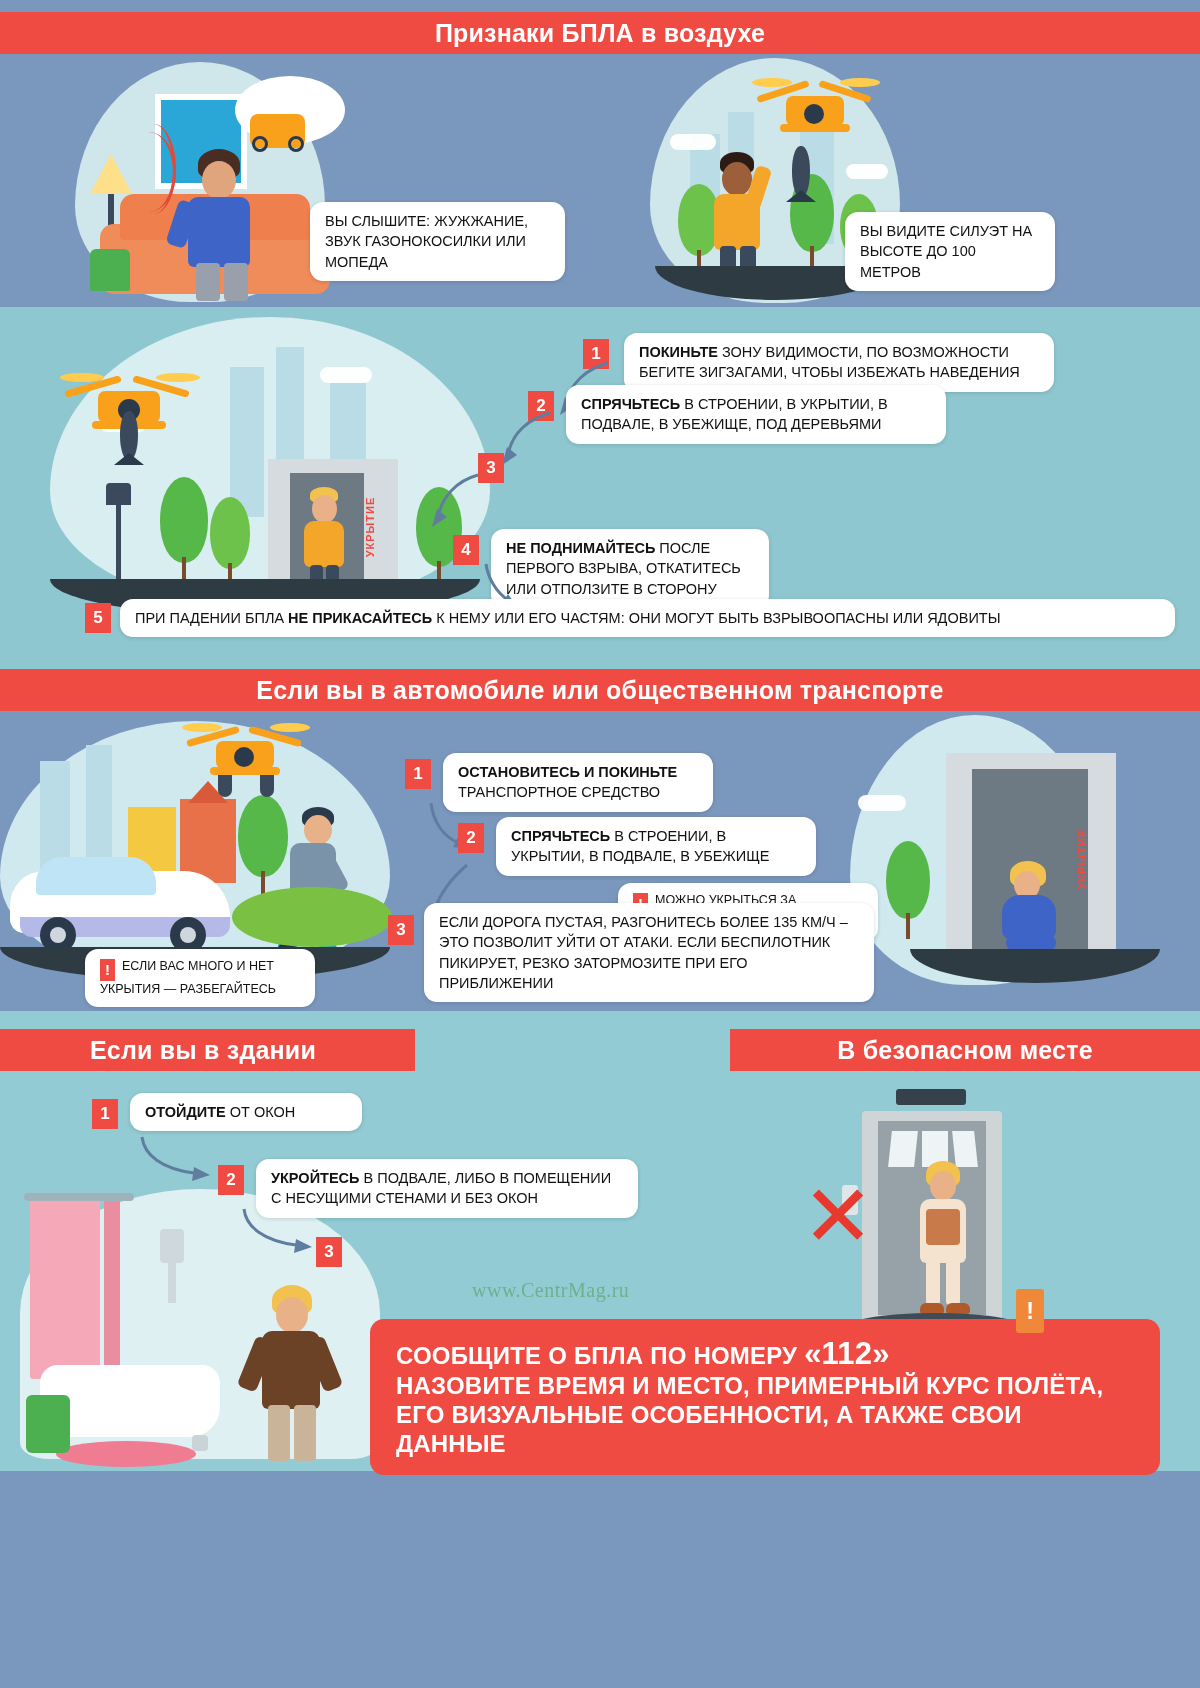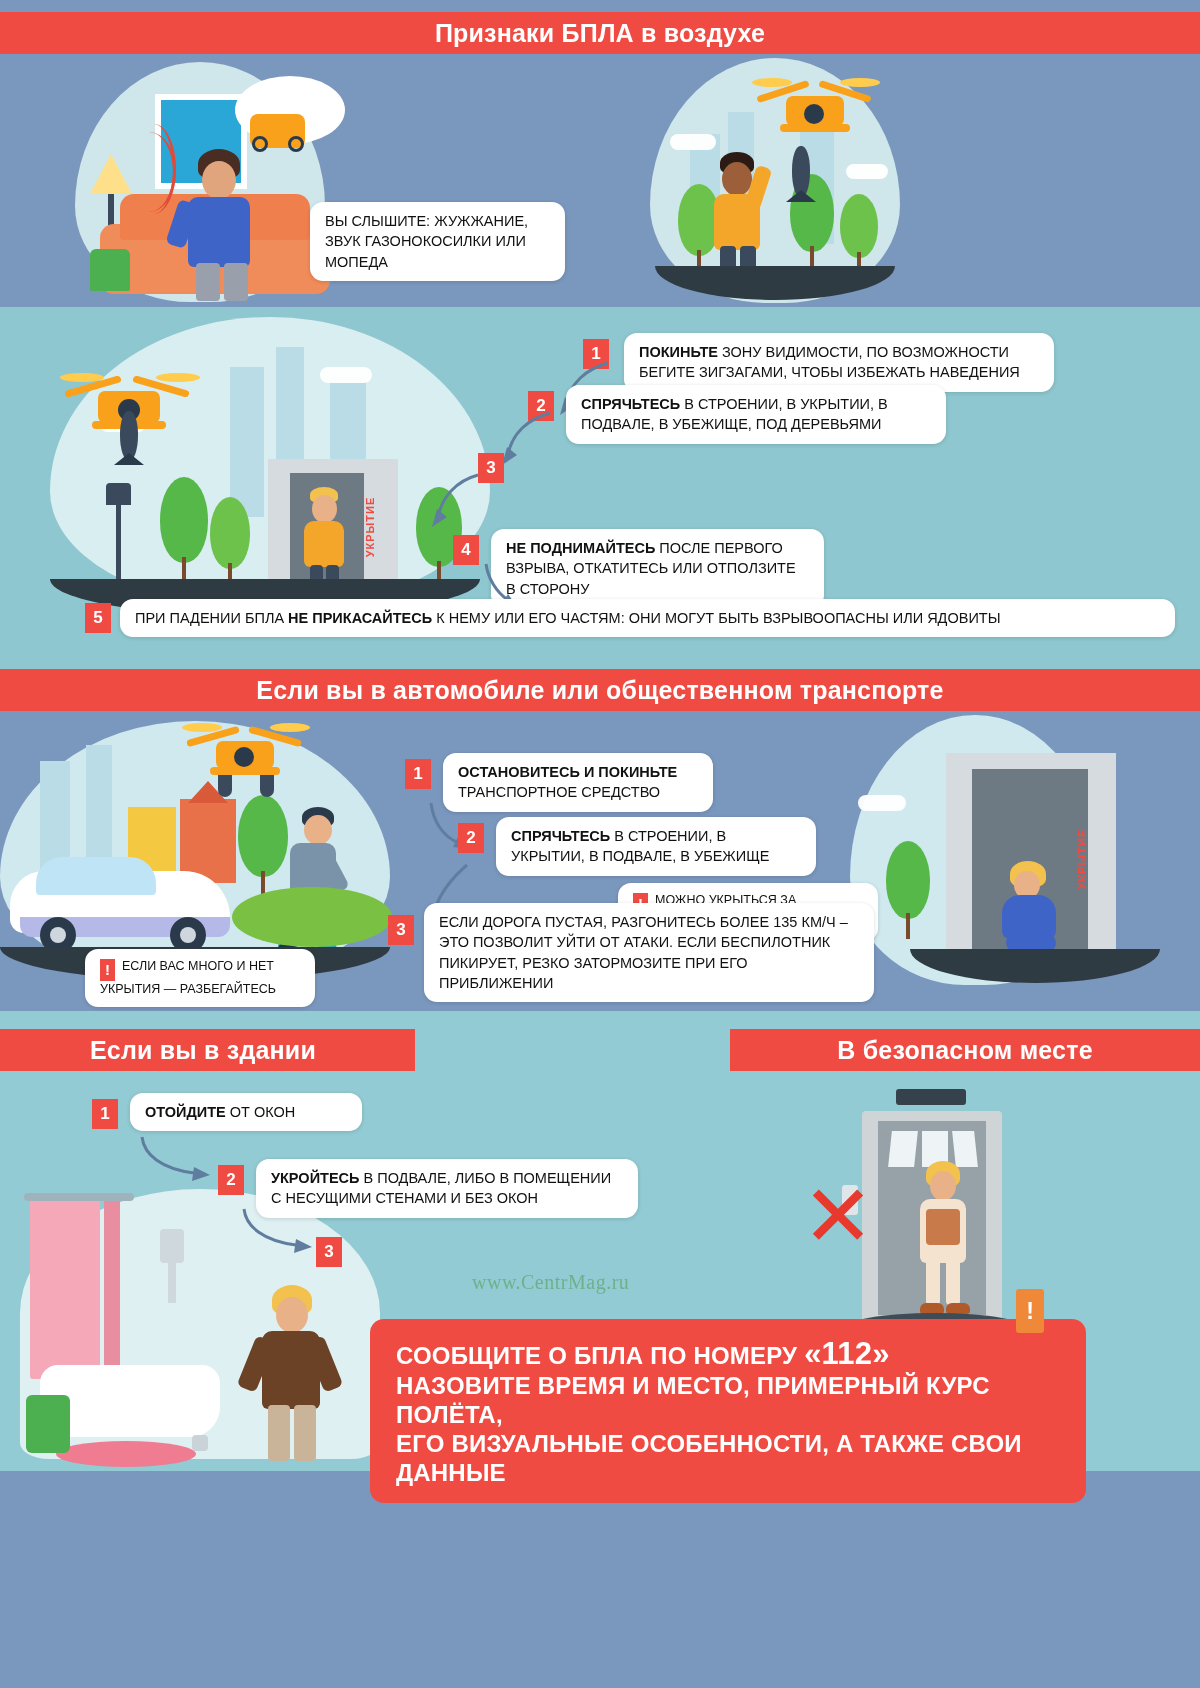--- a/index.html
+++ b/index.html
@@ -203,20 +203,23 @@
         <div class="head" style="left:12px;top:10px;width:30px;height:34px;background:#9c5f3a;"></div>
         <div class="torso" style="left:4px;top:42px;width:46px;height:56px;background:#f4a62a;"></div>
         <div class="arm" style="left:40px;top:14px;width:16px;height:44px;background:#f4a62a;transform:rotate(18deg);"></div>
         <div class="leg" style="left:10px;top:94px;width:16px;height:44px;background:#3a4a5c;"></div>
         <div class="leg" style="left:30px;top:94px;width:16px;height:44px;background:#3a4a5c;"></div>
         <div class="shoe" style="left:6px;top:134px;width:24px;height:10px;background:#6b4226;"></div>
         <div class="shoe" style="left:30px;top:134px;width:24px;height:10px;background:#6b4226;"></div>
       </div>
       <div class="ground" style="left:55px;top:212px;width:240px;height:34px;"></div>
     </div>
+    <div class="bub" style="left:845px;top:158px;width:210px;">
+      <span>ВЫ ВИДИТЕ СИЛУЭТ НА ВЫСОТЕ ДО 100 МЕТРОВ</span>
+    </div>
   </div>
 
   <div class="panel p-street">
 
     <div class="scene" style="left:20px;top:0;width:480px;height:350px;">
       <div class="blob" style="left:30px;top:10px;width:440px;height:290px;background:#d9eef1;"></div>
       <div class="city" style="left:210px;top:60px;width:34px;height:150px;"></div>
       <div class="city" style="left:256px;top:40px;width:28px;height:170px;"></div>
       <div class="city" style="left:310px;top:70px;width:36px;height:140px;"></div>
       <div class="cloud" style="left:300px;top:60px;width:52px;height:16px;"></div>
@@ -284,21 +287,21 @@
       <path d="M4 58 L9 40 L19 48 Z" fill="#5f7d9e"></path>
     </svg>
 
     <div class="num" style="left:478px;top:146px;">3</div>
     <svg class="arrow" style="left:428px;top:162px;" width="58" height="62">
       <path d="M50 6 C28 12 14 28 10 48" stroke="#5f7d9e" stroke-width="3" fill="none"></path>
       <path d="M4 58 L9 40 L19 48 Z" fill="#5f7d9e"></path>
     </svg>
 
     <div class="num" style="left:453px;top:228px;">4</div>
-    <div class="bub" style="left:491px;top:222px;width:333px;">
+    <div class="bub" style="left:491px;top:222px;width:278px;">
       <b>НЕ ПОДНИМАЙТЕСЬ</b><span> ПОСЛЕ ПЕРВОГО ВЗРЫВА, ОТКАТИТЕСЬ ИЛИ ОТПОЛЗИТЕ В СТОРОНУ</span>
     </div>
     <svg class="arrow" style="left:478px;top:255px;" width="58" height="54">
       <path d="M8 2 C10 16 18 30 30 38" stroke="#5f7d9e" stroke-width="3" fill="none"></path>
       <path d="M40 46 L22 44 L30 32 Z" fill="#5f7d9e"></path>
     </svg>
 
     <div class="num" style="left:85px;top:296px;">5</div>
     <div class="bub" style="left:120px;top:292px;width:1055px;">
       <span>ПРИ ПАДЕНИИ БПЛА </span><b>НЕ ПРИКАСАЙТЕСЬ</b><span> К НЕМУ ИЛИ ЕГО ЧАСТЯМ: ОНИ МОГУТ БЫТЬ ВЗРЫВООПАСНЫ ИЛИ ЯДОВИТЫ</span>
@@ -474,23 +477,23 @@
     <div class="bub" style="left:256px;top:88px;width:382px;">
       <b>УКРОЙТЕСЬ</b><span> В ПОДВАЛЕ, ЛИБО В ПОМЕЩЕНИИ С НЕСУЩИМИ СТЕНАМИ И БЕЗ ОКОН</span>
     </div>
     <svg class="arrow" style="left:240px;top:134px;" width="84" height="52">
       <path d="M4 4 C6 22 24 36 56 40" stroke="#5f7d9e" stroke-width="3" fill="none"></path>
       <path d="M72 42 L54 48 L56 34 Z" fill="#5f7d9e"></path>
     </svg>
 
     <div class="num" style="left:316px;top:166px;">3</div>
 
-    <div class="watermark" style="left:472px;top:200px;">www.CentrMag.ru</div>
-
-    <div class="call-banner" style="left:370px;top:248px;width:716px;">
+    <div class="watermark" style="left:472px;top:208px;">www.CentrMag.ru</div>
+
+    <div class="call-banner" style="left:370px;top:248px;width:790px;">
       <div>
         <span>СООБЩИТЕ О БПЛА ПО НОМЕРУ </span><span class="n112">«112»</span>
       </div>
       <div>НАЗОВИТЕ ВРЕМЯ И МЕСТО, ПРИМЕРНЫЙ КУРС ПОЛЁТА,</div>
       <div>ЕГО ВИЗУАЛЬНЫЕ ОСОБЕННОСТИ, А ТАКЖЕ СВОИ ДАННЫЕ</div>
     </div>
     <div class="tag-excl" style="left:1016px;top:218px;">!</div>
 
   </div>
 

